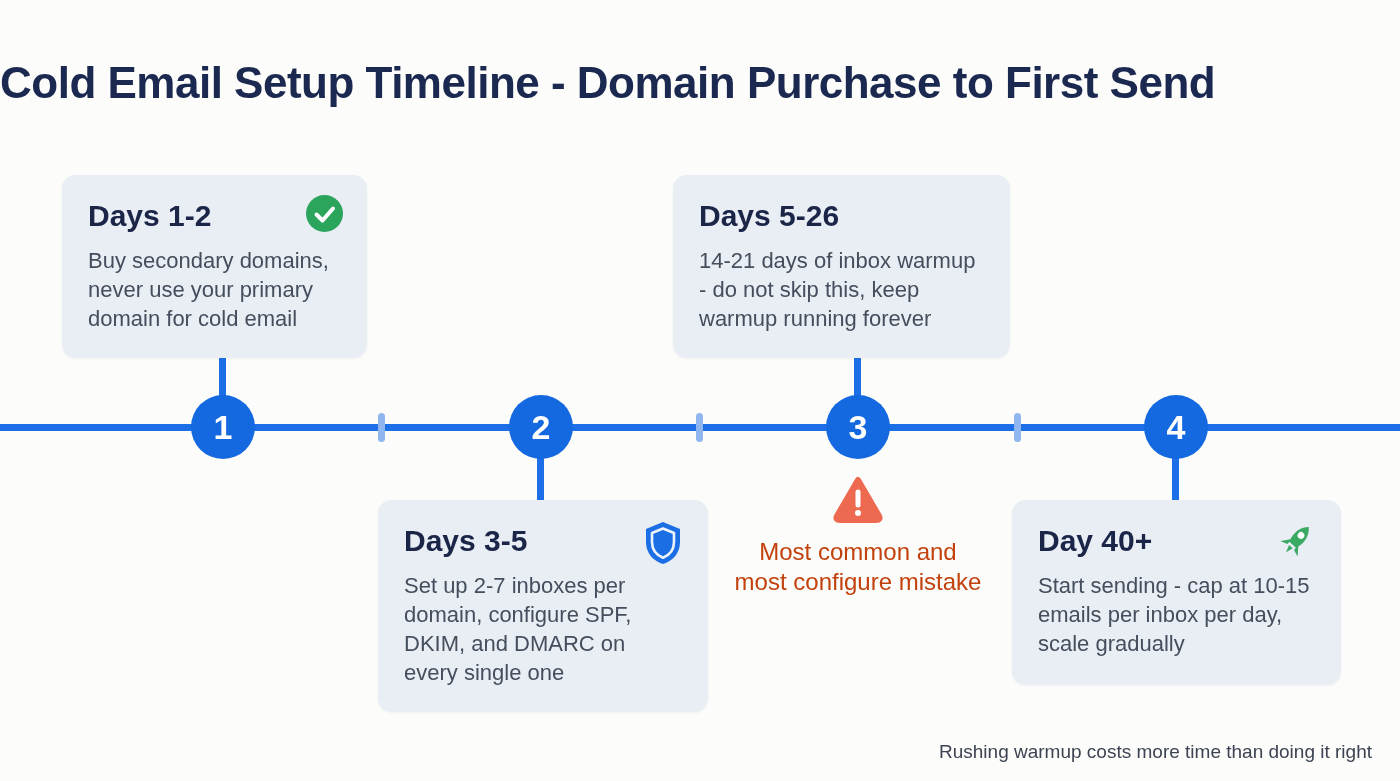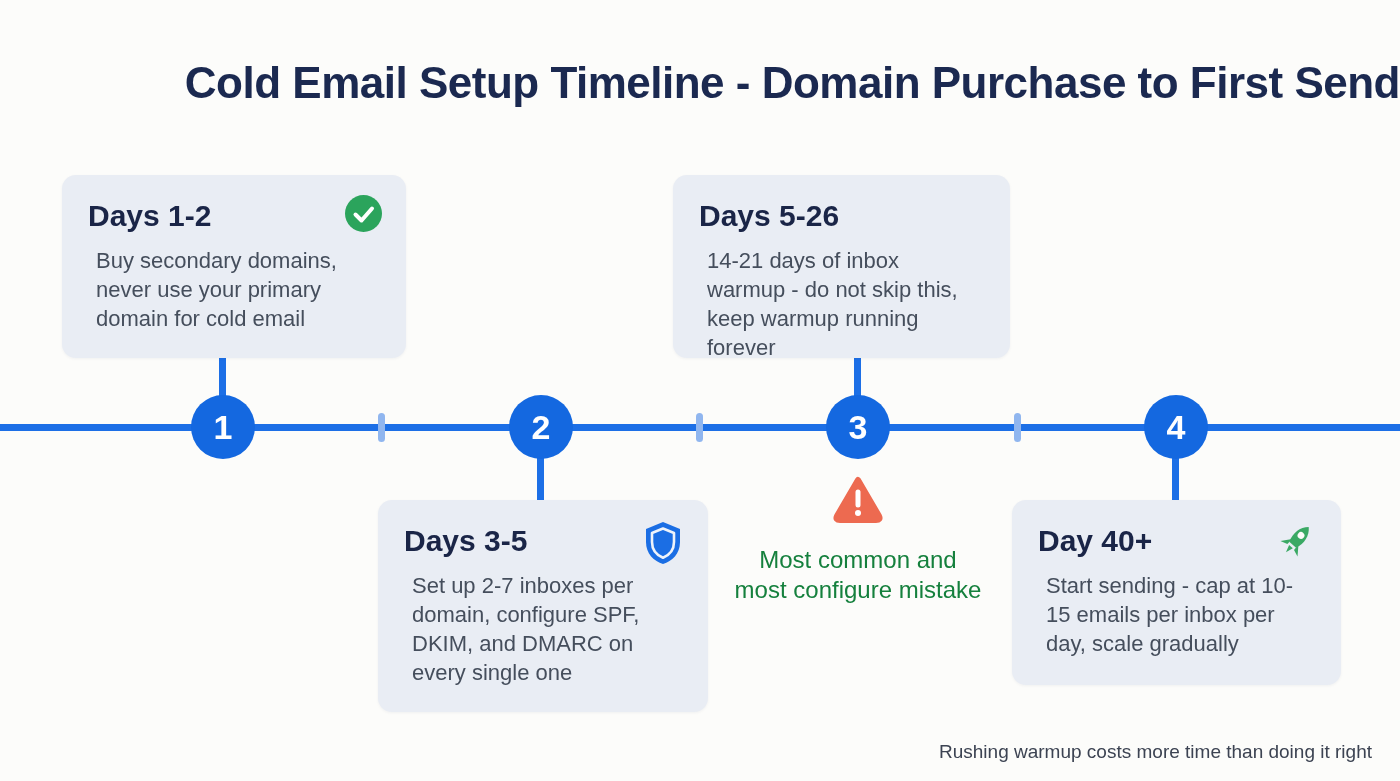--- a/index.html
+++ b/index.html
@@ -12,21 +12,21 @@
     width:1400px;
     height:781px;
     overflow:hidden;
     background:#fcfcfa;
   }
   .page-title{
     position:absolute;
     left:0; top:58px;
     width:100%;
     margin:0;
-    text-align:right;
+    text-align:left;
     font-size:44px;
     font-weight:bold;
     letter-spacing:-0.5px;
     color:#1b2950;
   }
   .timeline-line{
     position:absolute;
     left:0; top:424px;
     width:1400px; height:7px;
     background:#1c6fe6;
@@ -64,40 +64,40 @@
     box-sizing:border-box;
     box-shadow:0 1px 3px rgba(20,40,80,0.05);
   }
   .card h2{
     margin:0 0 13px 0;
     font-size:30px;
     font-weight:bold;
     color:#1a2547;
   }
   .card p{
-    margin:8px;
+    margin:0;
     font-size:22px;
     line-height:29px;
     color:#454e5c;
   }
   .card .corner-icon{
     position:absolute;
     top:20px; right:24px;
   }
   .warning-block{
     position:absolute;
     left:733px; top:475px;
     width:250px;
     text-align:center;
   }
   .warning-block .warn-text{
-    margin-top:18px;
+    margin-top:10px;
     font-size:24px;
     line-height:30px;
-    color:#15803d;
+    color:#c2410c;
   }
   .warning-block .warn-text span{display:block;}
   .footer-note{
     position:absolute;
     right:28px; top:741px;
     font-size:19px;
     color:#3c4352;
   }
 </style>
 </head>
@@ -123,21 +123,21 @@
   <div class="node" style="left:509px;">
     <span>2</span>
   </div>
   <div class="node" style="left:826px;">
     <span>3</span>
   </div>
   <div class="node" style="left:1144px;">
     <span>4</span>
   </div>
 
-  <div class="card" style="left:62px; top:175px; width:344px; height:183px;">
+  <div class="card" style="left:62px; top:175px; width:305px; height:183px;">
     <h2>Days 1-2</h2>
     <span class="corner-icon">
       <svg width="37" height="37" viewBox="0 0 37 37">
         <circle cx="18.5" cy="18.5" r="18.5" fill="#2ba45c"></circle>
         <polyline points="10.5,19.5 16.5,25.5 27,13.5" fill="none" stroke="#ffffff" stroke-width="4" stroke-linecap="round" stroke-linejoin="round"></polyline>
       </svg>
     </span>
     <p>Buy secondary domains, never use your primary domain for cold email</p>
   </div>
 

